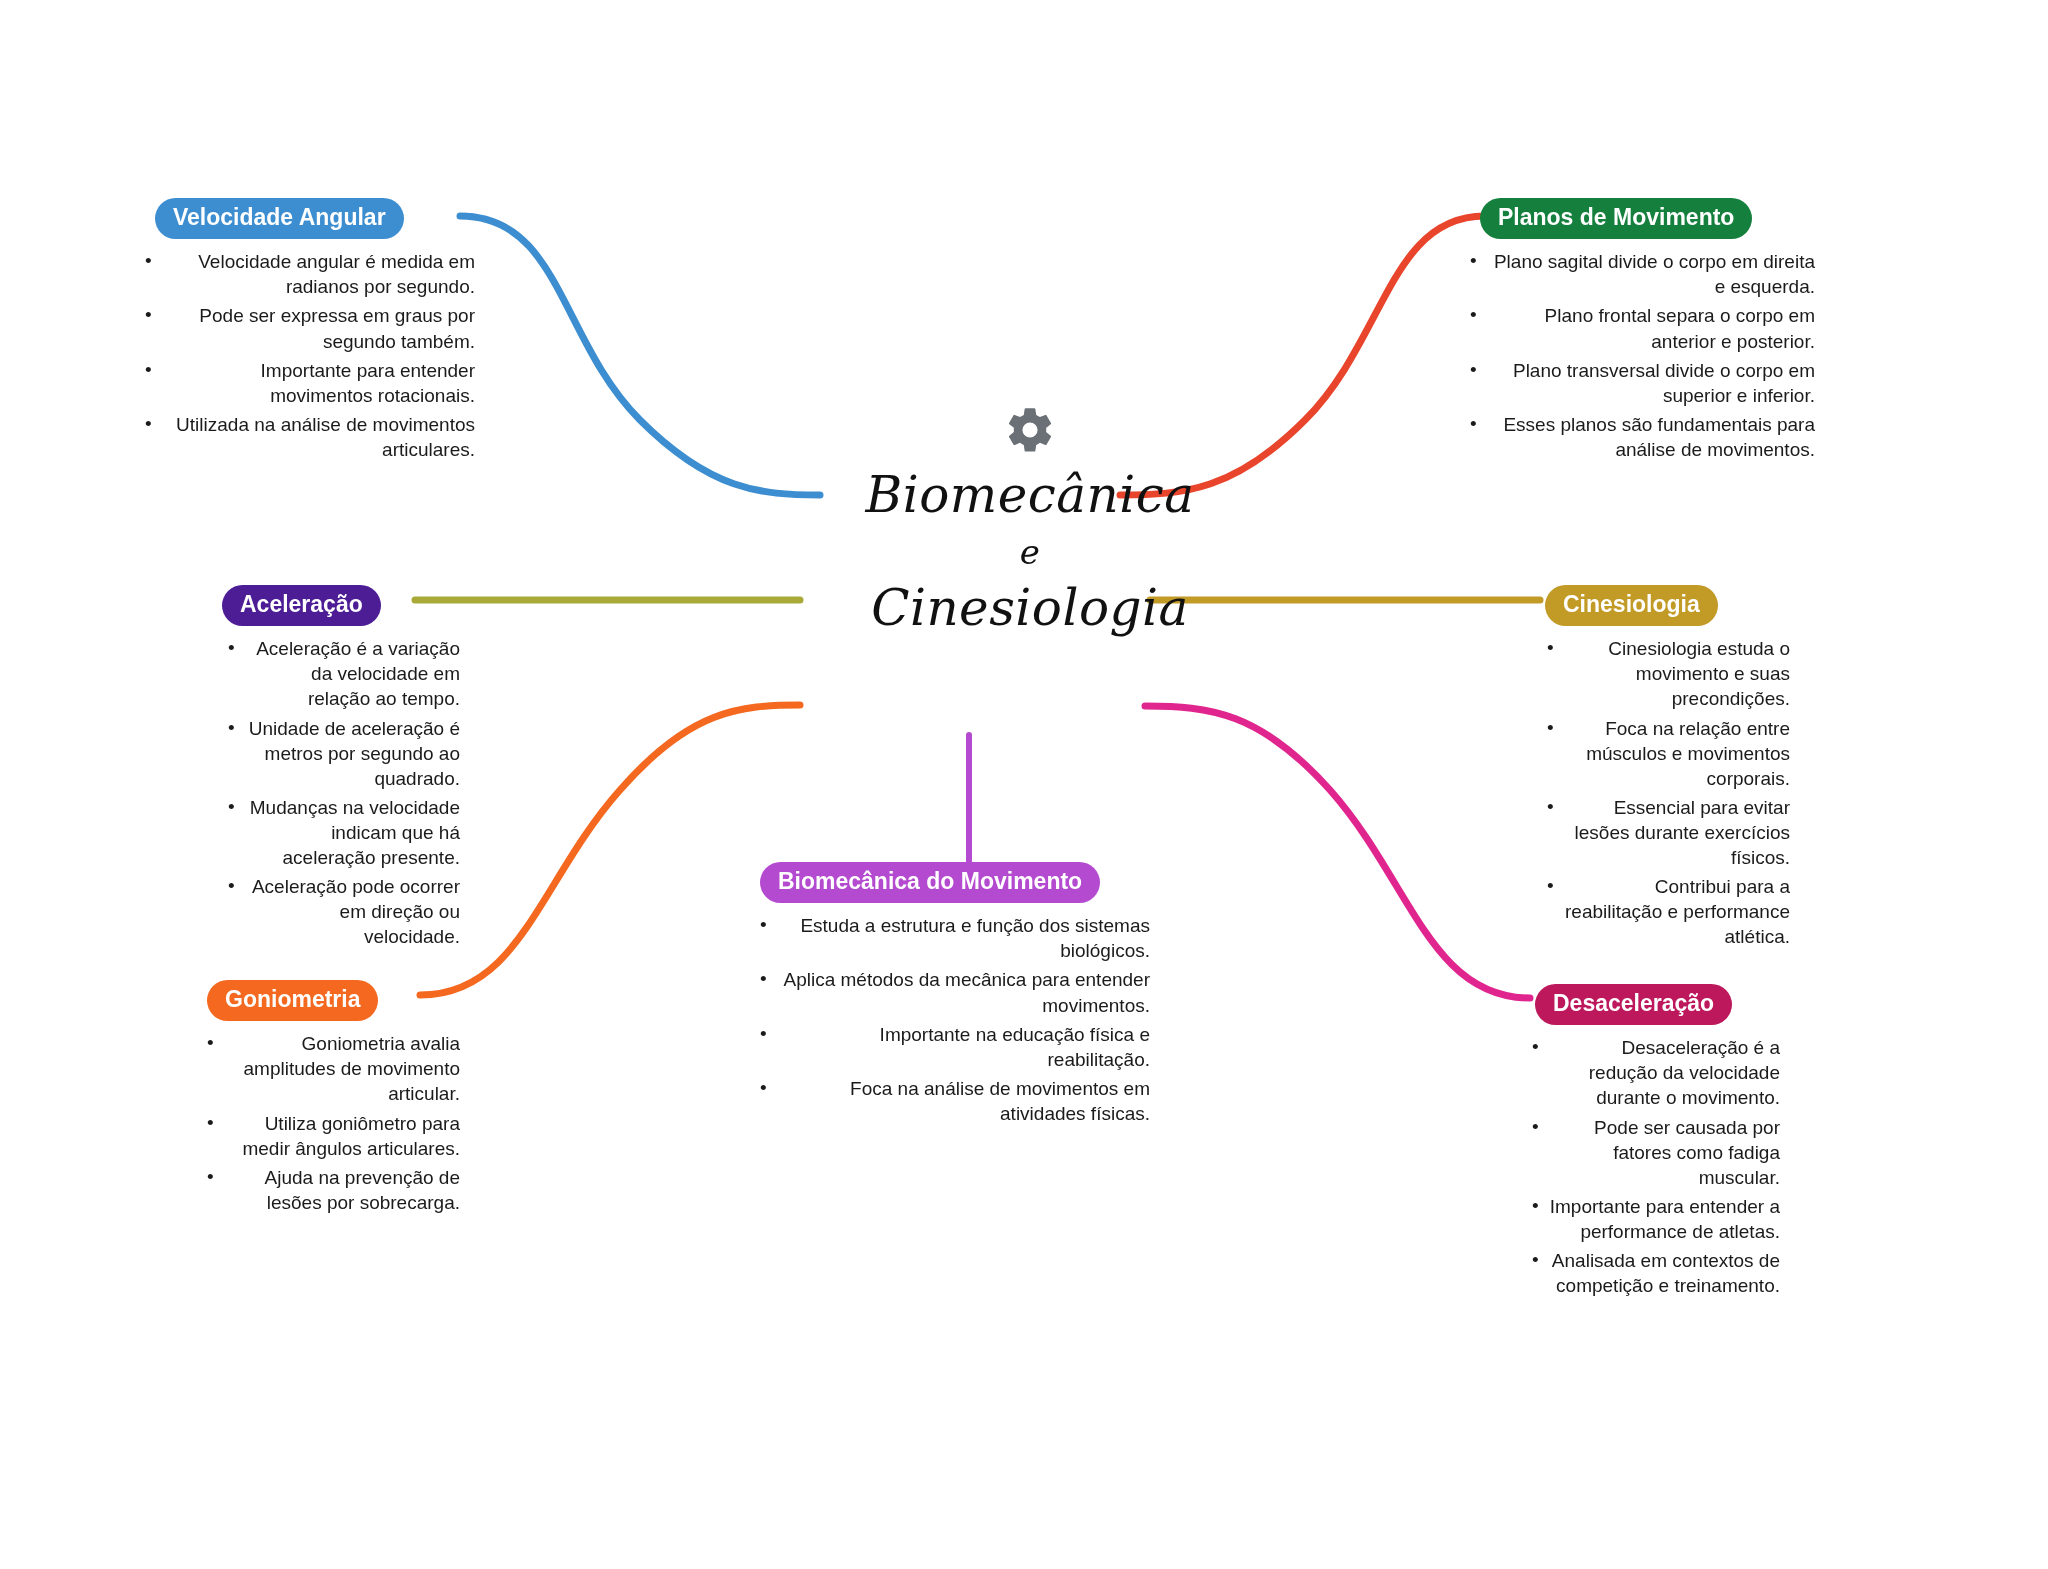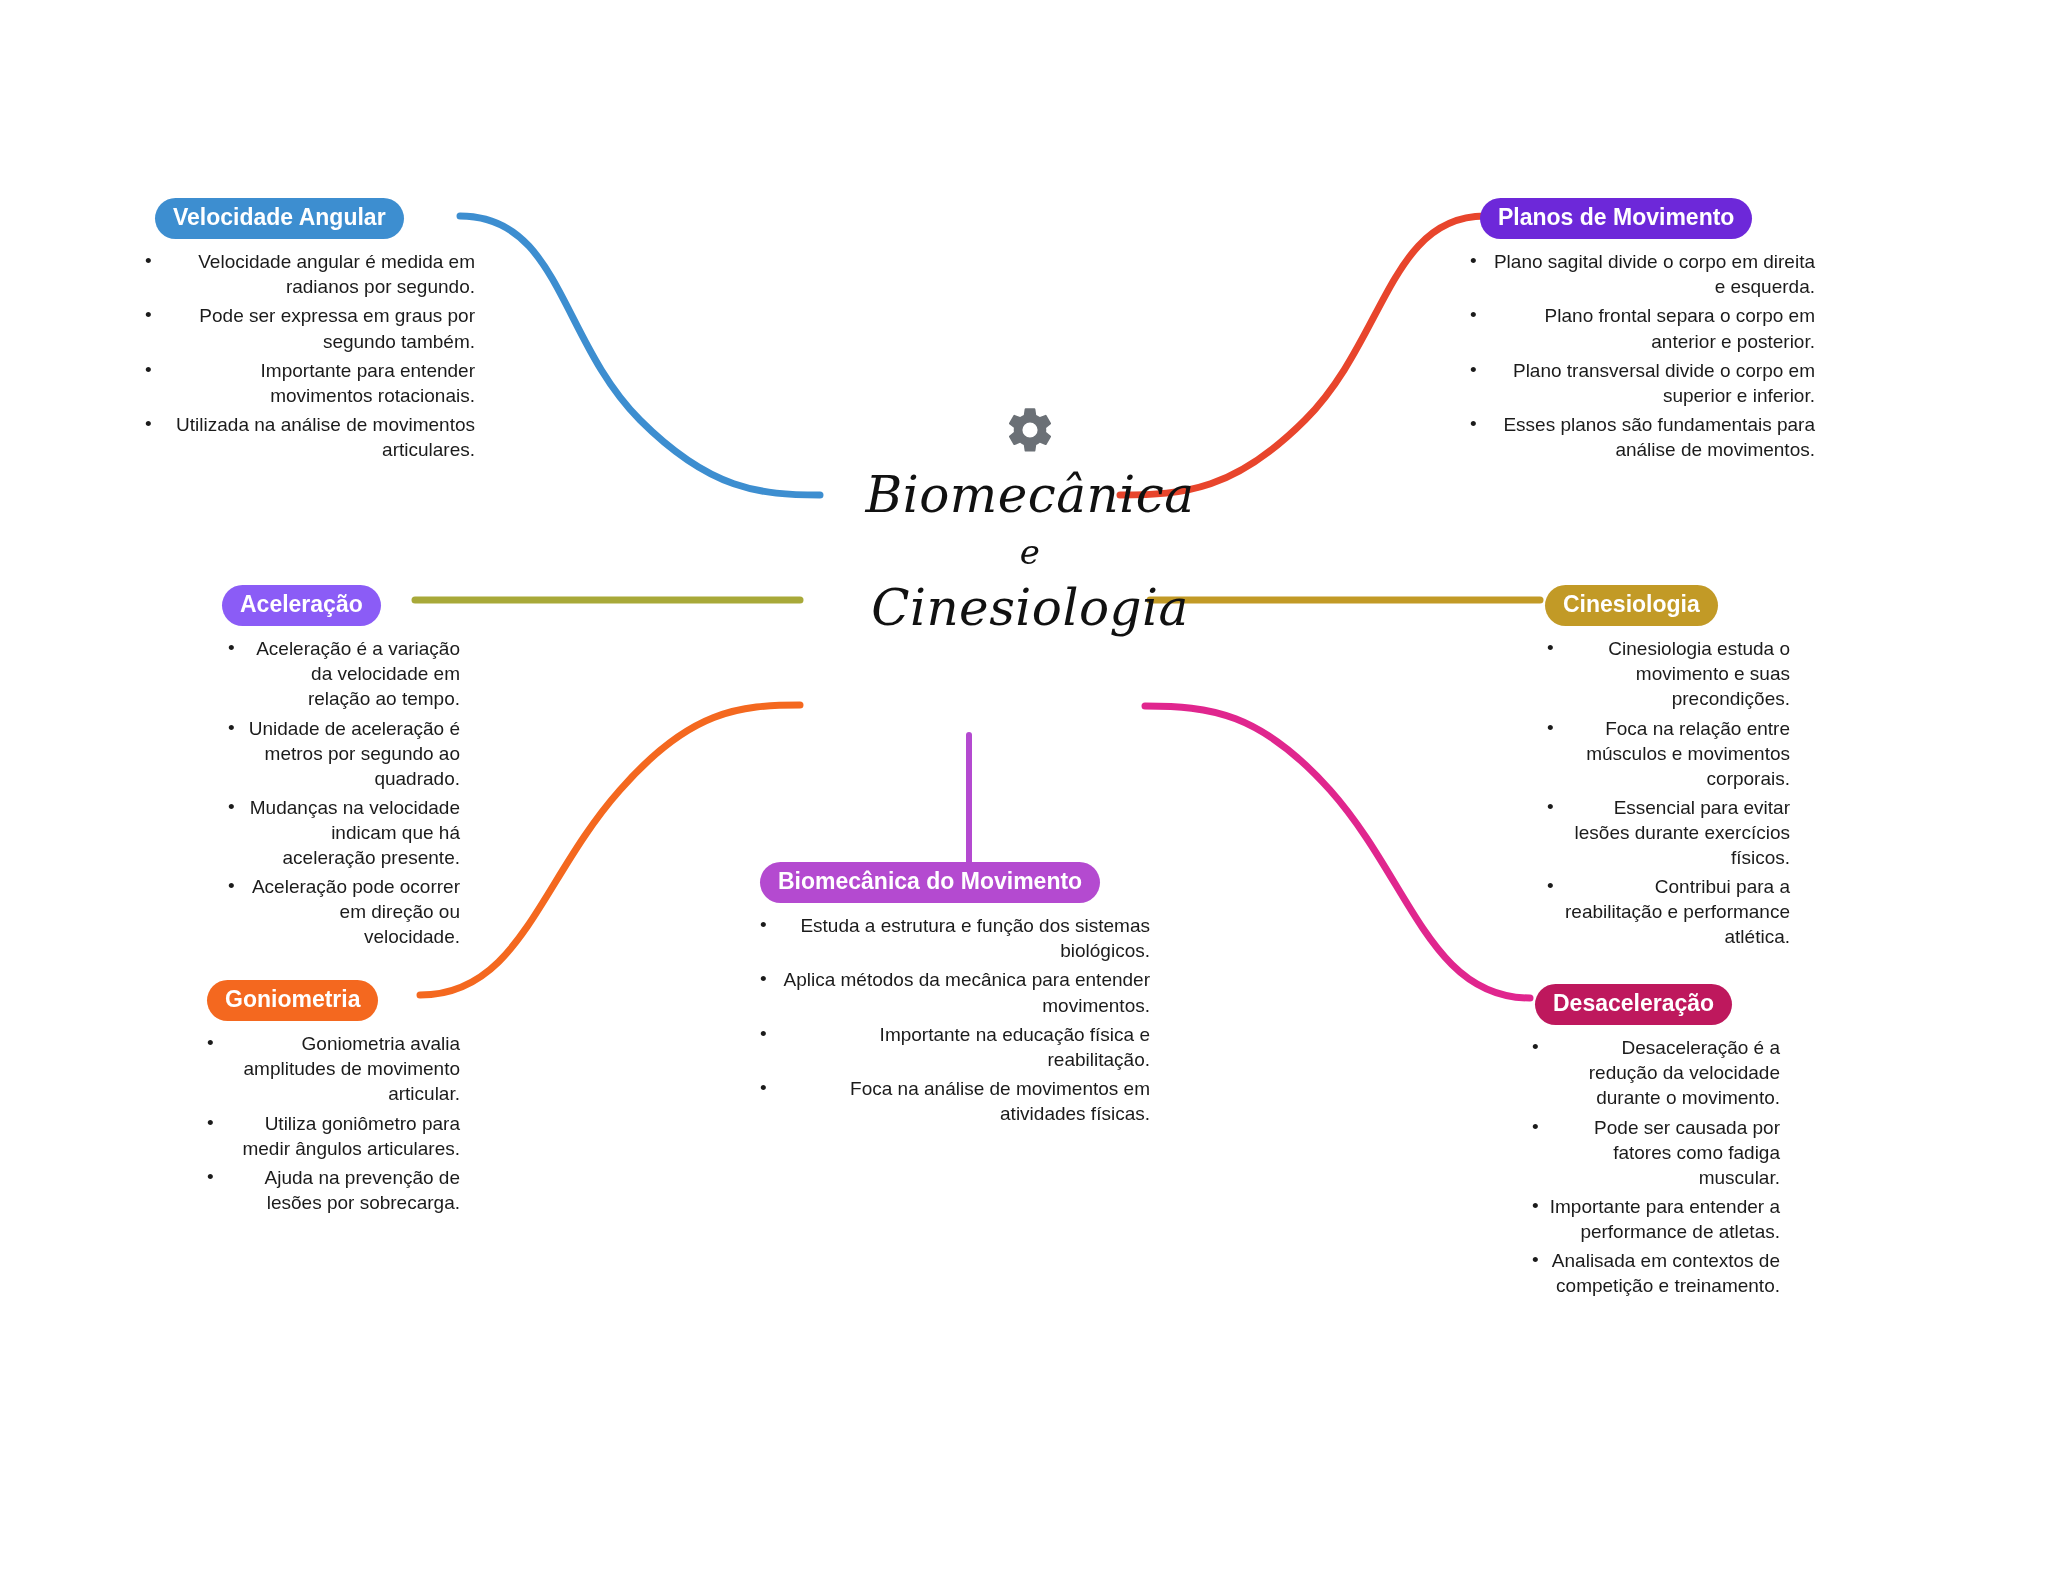--- a/index.html
+++ b/index.html
@@ -157,31 +157,31 @@
     <div class="topic-pill" style="background:#3d8ed0">Velocidade Angular</div>
     <ul>
       <li>Velocidade angular é medida em radianos por segundo.</li>
       <li>Pode ser expressa em graus por segundo também.</li>
       <li>Importante para entender movimentos rotacionais.</li>
       <li>Utilizada na análise de movimentos articulares.</li>
     </ul>
   </div>
 
   <div class="topic" id="node-planos-movimento">
-    <div class="topic-pill" style="background:#6d28d9">Planos de Movimento</div>
+    <div class="topic-pill" style="background:#15803d">Planos de Movimento</div>
     <ul>
       <li>Plano sagital divide o corpo em direita e esquerda.</li>
       <li>Plano frontal separa o corpo em anterior e posterior.</li>
       <li>Plano transversal divide o corpo em superior e inferior.</li>
       <li>Esses planos são fundamentais para análise de movimentos.</li>
     </ul>
   </div>
 
   <div class="topic" id="node-aceleracao">
-    <div class="topic-pill" style="background:#8b5cf6">Aceleração</div>
+    <div class="topic-pill" style="background:#4c1d95">Aceleração</div>
     <ul>
       <li>Aceleração é a variação da velocidade em relação ao tempo.</li>
       <li>Unidade de aceleração é metros por segundo ao quadrado.</li>
       <li>Mudanças na velocidade indicam que há aceleração presente.</li>
       <li>Aceleração pode ocorrer em direção ou velocidade.</li>
     </ul>
   </div>
 
   <div class="topic" id="node-cinesiologia">
     <div class="topic-pill" style="background:#c29a26">Cinesiologia</div>

